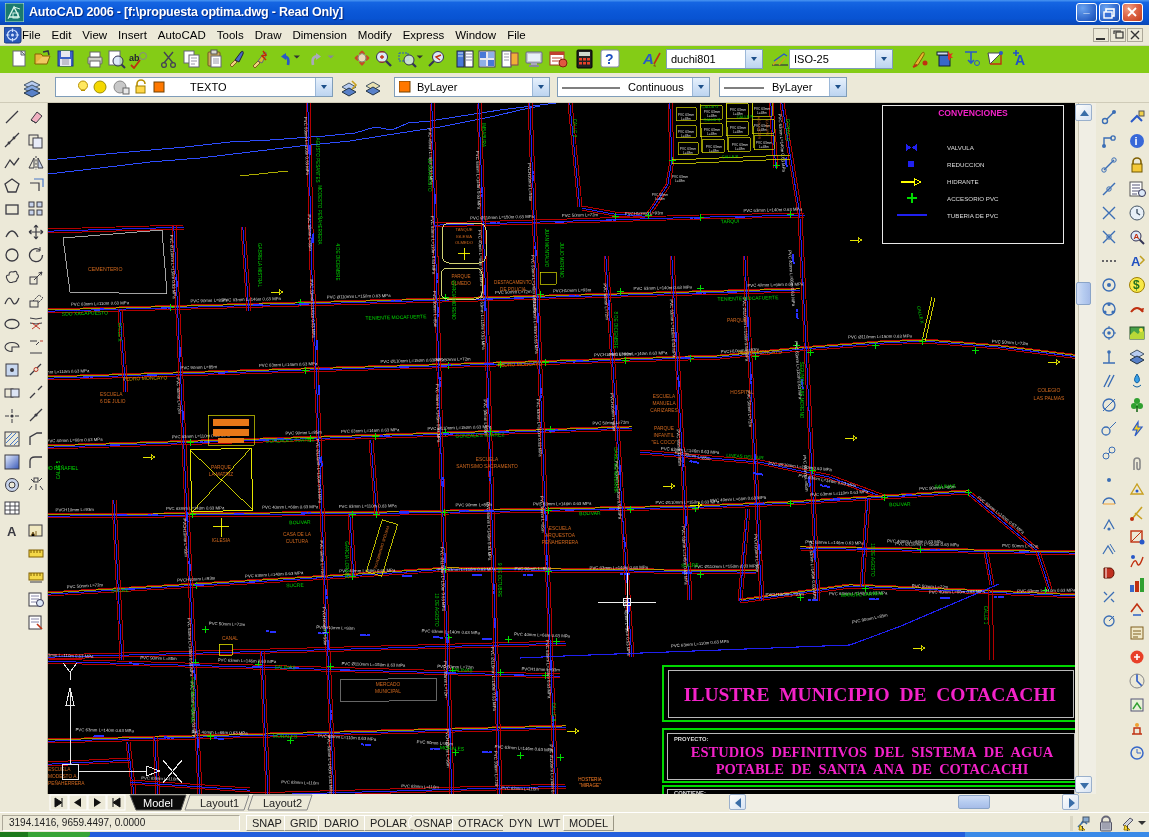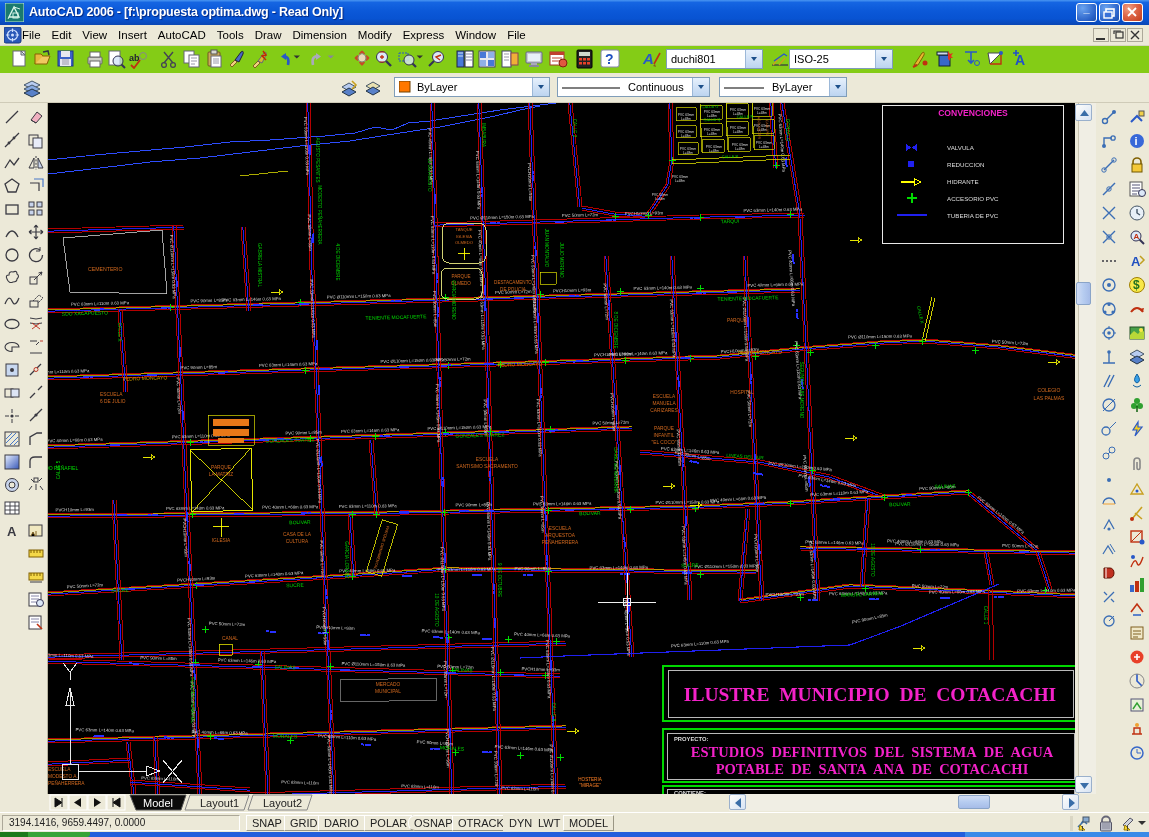--- a/index.html
+++ b/index.html
@@ -277,20 +277,34 @@
     </svg>
 <svg class="abs" style="left:340px;top:6px" width="20" height="20">
       <path d="M2 8 L9 4 L16 8 L9 12 Z" fill="#b8ccf0" stroke="#456"></path>
       <path d="M2 13 L9 9 L16 13 L9 17 Z" fill="#5880c8" stroke="#234"></path>
       <path d="M12 2 l4 4 l-4 4" fill="none" stroke="#c8a020" stroke-width="1.6"></path>
     </svg>
 <svg class="abs" style="left:363px;top:6px" width="20" height="20">
       <path d="M3 7 L10 3 L17 7 L10 11 Z" fill="#e8e0b0" stroke="#456"></path>
       <path d="M3 12 L10 8 L17 12 L10 16 Z" fill="#5880c8" stroke="#234"></path>
     </svg>
+  <div class="combo" style="left:55px;top:4px;width:278px;">
+    <svg style="position:absolute;left:20px;top:1px" width="112" height="16">
+      <circle cx="7" cy="6.5" r="4.5" fill="#ffe860" stroke="#b89000"></circle>
+        <path d="M5 11.5 h4" stroke="#b89000"></path>
+      <circle cx="24" cy="8" r="6" fill="#f4d800" stroke="#a09000"></circle>
+      <circle cx="44" cy="8" r="6" fill="#c8c8c8" stroke="#888"></circle>
+        <rect x="47" y="9" width="6" height="6" fill="#e8e8e8" stroke="#666"></rect>
+      <path d="M61 8 v-3 a4 4 0 0 1 8 0" fill="none" stroke="#b89000" stroke-width="1.6"></path>
+        <rect x="60" y="7" width="9" height="7" fill="#ffd84a" stroke="#a08000"></rect>
+      <rect x="78" y="3" width="10" height="10" fill="#ff7800" stroke="#704000"></rect>
+    </svg>
+    <span class="ctext" style="left:134px">TEXTO</span>
+      <span class="arr"></span>
+  </div>
   <div class="combo" style="left:394px;top:4px;width:156px;">
     <svg style="position:absolute;left:4px;top:3px" width="12" height="12">
         <rect x="0" y="0" width="11" height="11" fill="#ff7800" stroke="#704000"></rect>
       </svg>
     <span class="ctext" style="left:22px">ByLayer</span>
       <span class="arr"></span>
   </div>
   <div class="combo" style="left:557px;top:4px;width:153px;">
     <svg style="position:absolute;left:4px;top:9px" width="58" height="3">
         <path d="M0 1 H58" stroke="#000" stroke-width="1.2"></path>

